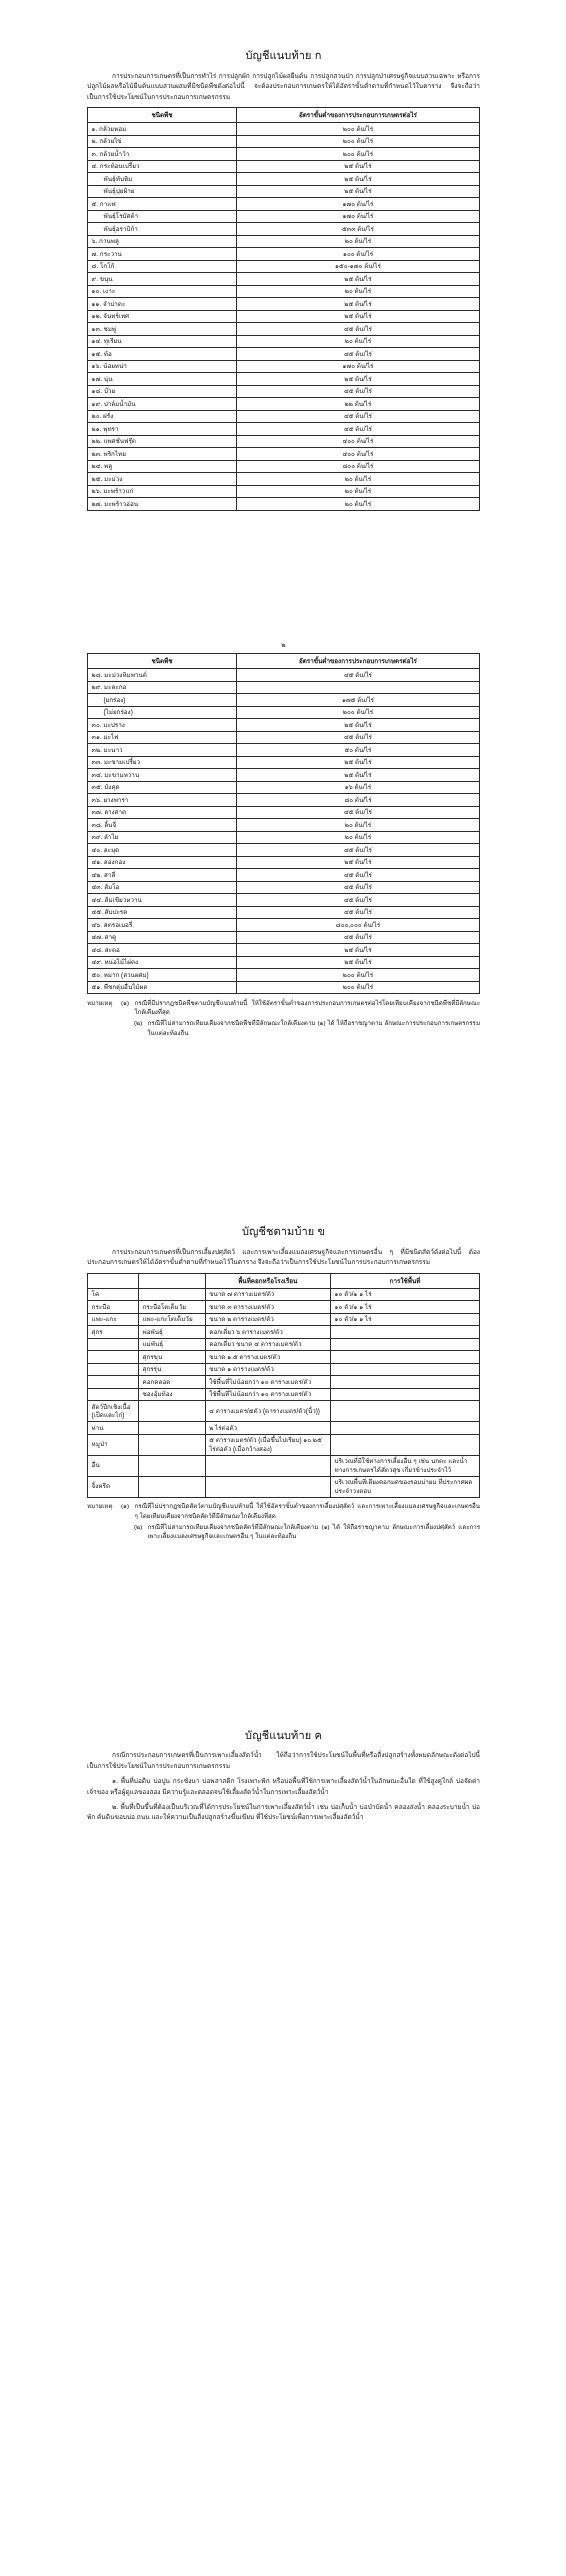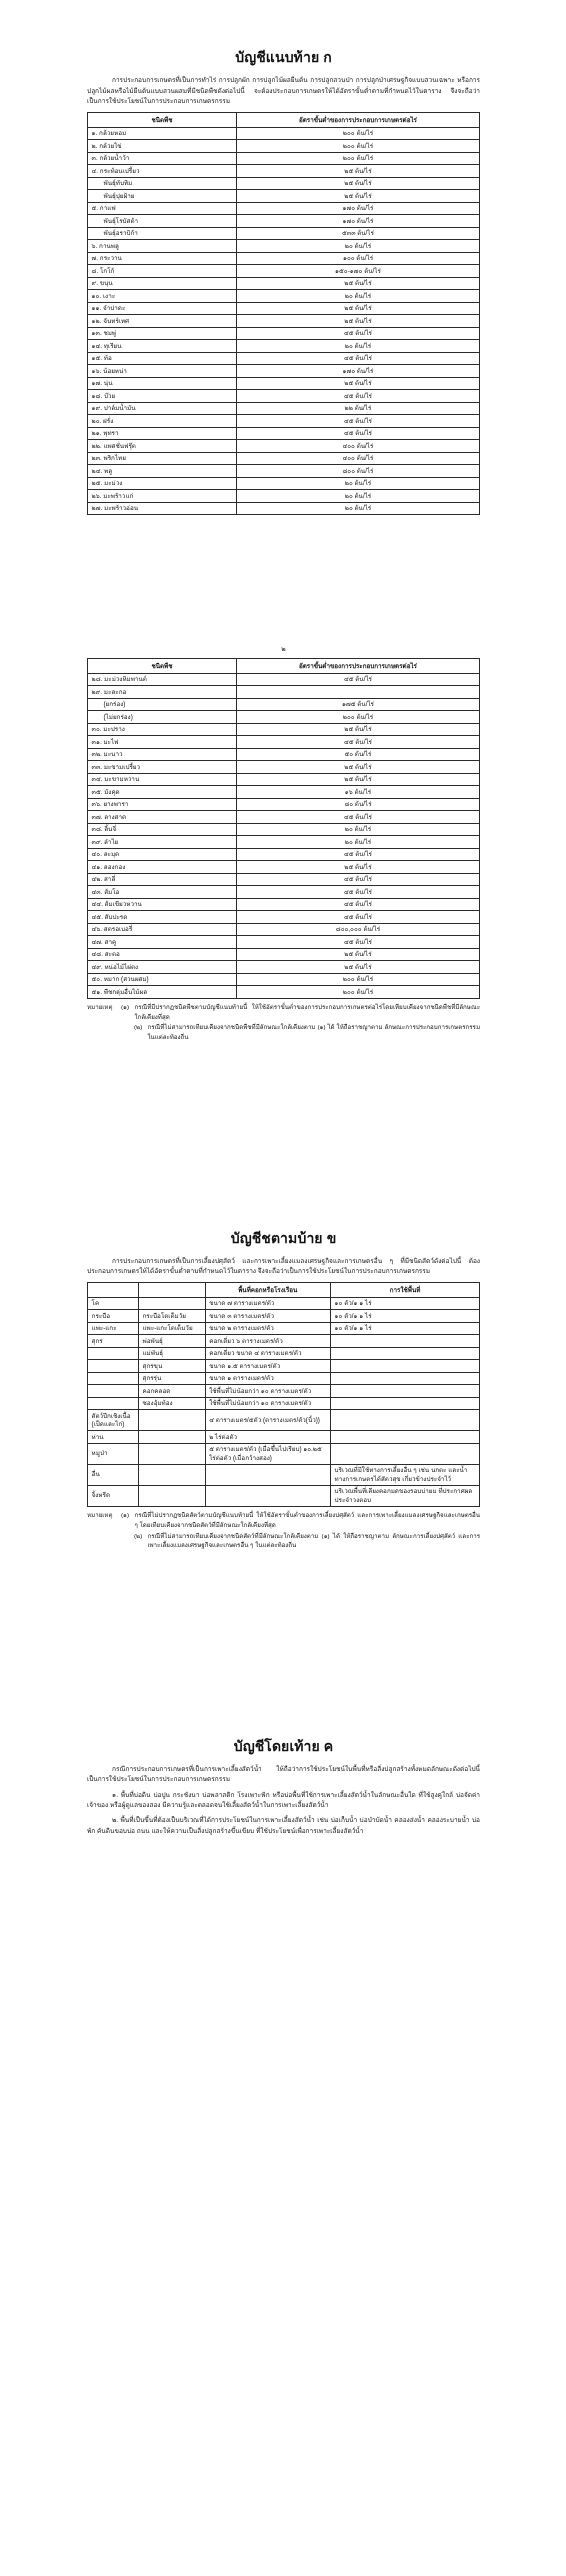--- a/index.html
+++ b/index.html
@@ -17,22 +17,22 @@
     width: 567px;
     position: relative;
     background: #ffffff;
     box-sizing: border-box;
     padding: 0 87px;
   }
   .spacer-top { height: 47px; }
 
   .doc-title {
     text-align: center;
-    font-size: 14px;
-    font-weight: 700;
+    font-size: 11px;
+    font-weight: 400;
     letter-spacing: 0.1px;
     margin: 0 0 7.2px 0;
     line-height: 1.5;
   }
   .page-number {
     text-align: center;
     font-size: 6.7px;
     font-weight: 400;
     margin: 0;
     line-height: 1.6;
@@ -526,21 +526,21 @@
         <span class="note-label"></span>
         <span class="note-marker">(๒)</span>
         <span class="note-text">กรณีที่ไม่สามารถเทียบเคียงจากชนิดสัตว์ที่มีลักษณะใกล้เคียงตาม (๑) ได้ ให้ถือราชญาตาม ลักษณะการเลี้ยงปศุสัตว์ และการเพาะเลี้ยงแมลงเศรษฐกิจและเกษตรอื่น ๆ ในแต่ละท้องถิ่น</span>
       </div>
     </div>
 </div>
 
 <div class="gap-xxl"></div>
 
 <div class="page">
-  <h1 class="doc-title">บัญชีโดยเท้าย ค</h1>
+  <h1 class="doc-title">บัญชีแนบท้าย ค</h1>
 
   <div class="sec-list">
       <p>กรณีการประกอบการเกษตรที่เป็นการเพาะเลี้ยงสัตว์น้ำ ให้ถือว่าการใช้ประโยชน์ในพื้นที่หรือสิ่งปลูกสร้างทั้งหมดลักษณะดังต่อไปนี้ เป็นการใช้ประโยชน์ในการประกอบการเกษตรกรรม</p>
       <p>๑. พื้นที่บ่อดิน บ่อปูน กระชังนา บ่อพลาสติก โรงเพาะฟัก หรือบ่อพื้นที่ใช้การเพาะเลี้ยงสัตว์น้ำในลักษณะอื่นใด ที่ใช้สูงคู่ใกล้ บ่อจัดค่า เจ้าของ หรือผู้ดูแลของสอง มีความรู้และตลอดจนใช้เลี้ยงสัตว์น้ำในการเพาะเลี้ยงสัตว์น้ำ</p>
       <p>๒. พื้นที่เป็นขึ้นที่ต้องเป็นบริเวณที่ได้การประโยชน์ในการเพาะเลี้ยงสัตว์น้ำ เช่น บ่อเก็บน้ำ บ่อบำบัดน้ำ คลองส่งน้ำ คลองระบายน้ำ บ่อพัก คันดินขอบบ่อ ถนน และให้ความเป็นสิ่งปลูกสร้างขึ้นเขียบ ที่ใช้ประโยชน์เพื่อการเพาะเลี้ยงสัตว์น้ำ</p>
     </div>
 </div>
 
 <div class="gap-xxl"></div>
 <div class="gap-xxl"></div>

